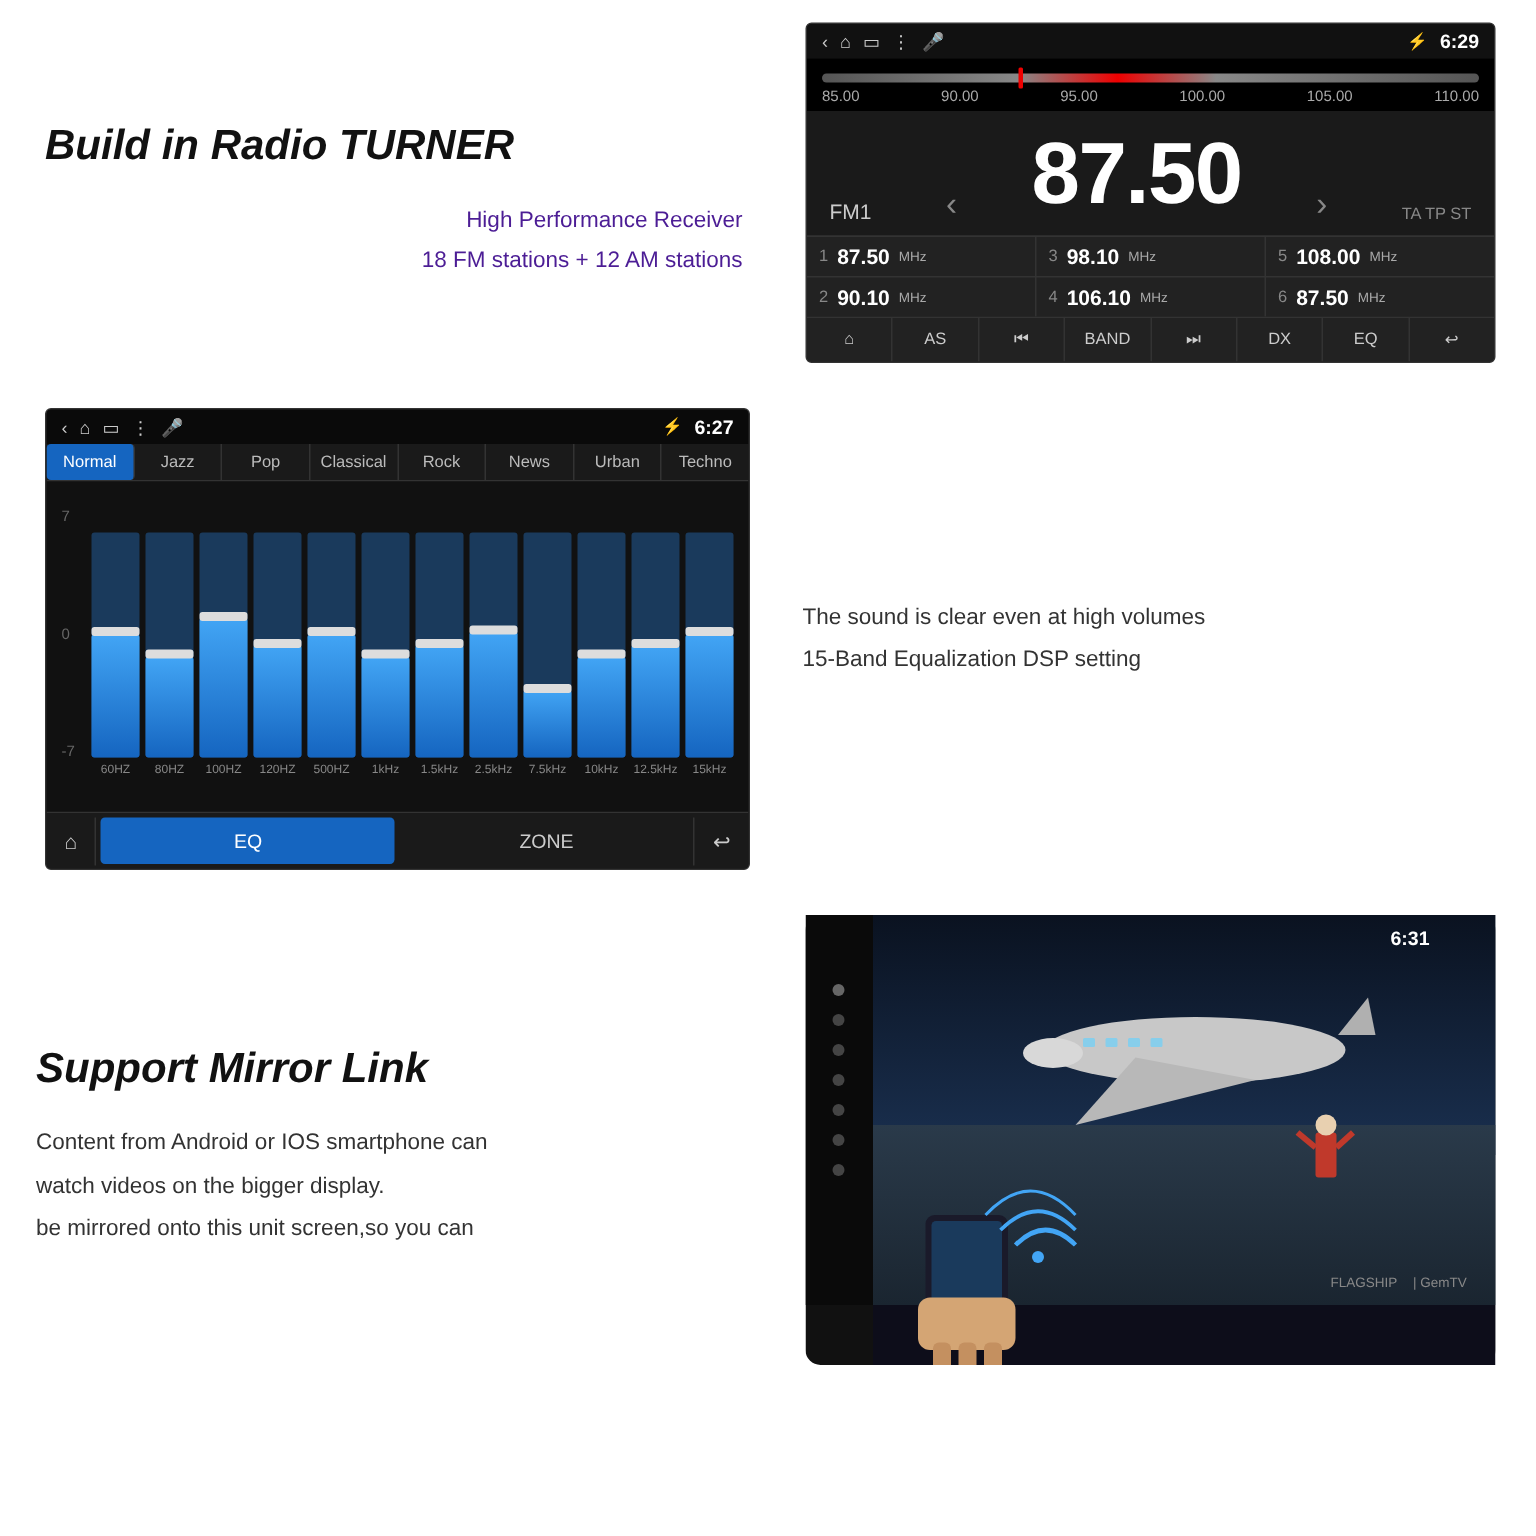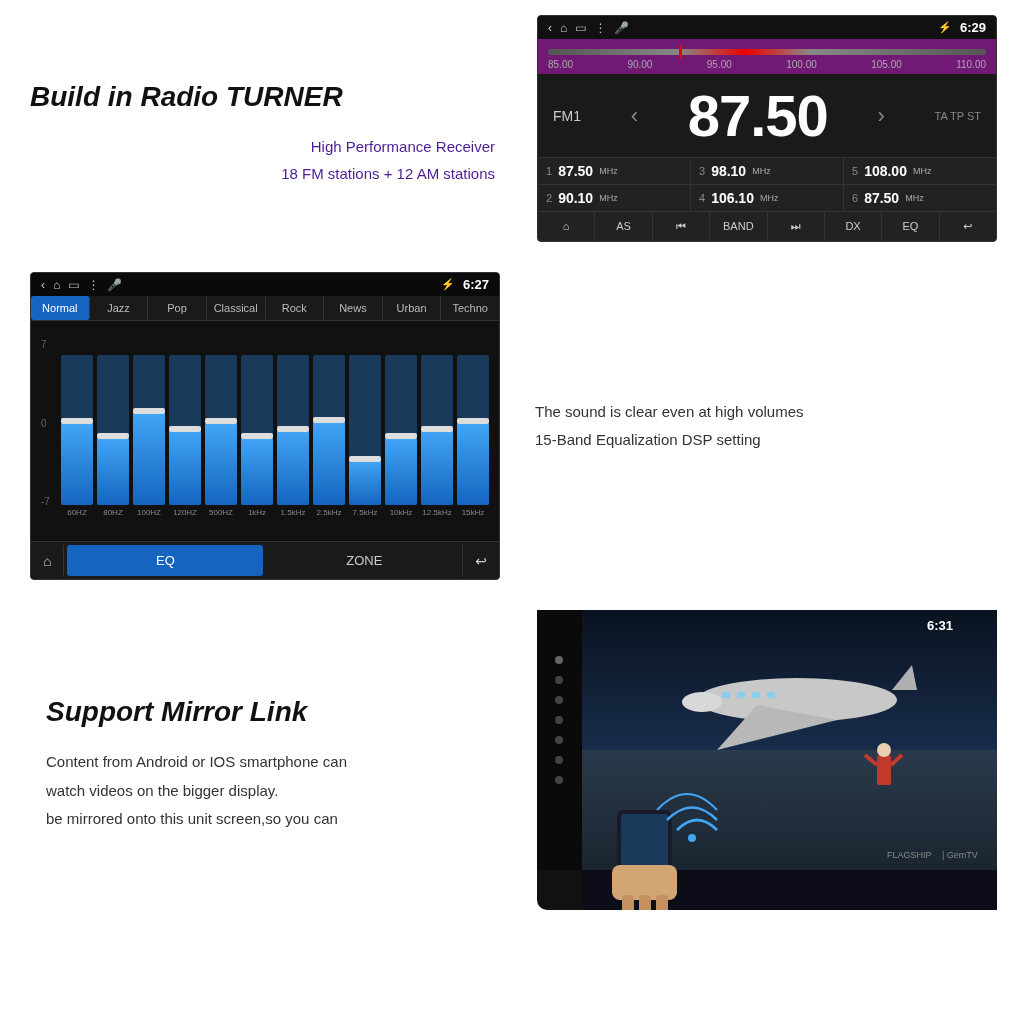--- a/index.html
+++ b/index.html
@@ -64,21 +64,21 @@
       padding: 4px 10px;
       font-size: 11px;
       color: #ccc;
       background: #111;
     }
     .status-icons { display: flex; gap: 8px; align-items: center; }
     .status-icons span { font-size: 12px; }
     .status-time { color: #fff; font-size: 13px; font-weight: bold; }
 
     .radio-freq-bar {
-      background: #701a75;
+      background: #000000;
       padding: 6px 10px 4px;
       position: relative;
     }
     .freq-track {
       height: 6px;
       background: linear-gradient(to right, #555 0%, #888 30%, #e00 45%, #888 60%, #555 100%);
       border-radius: 3px;
       position: relative;
       margin: 4px 0;
     }
@@ -94,21 +94,21 @@
     .freq-labels {
       display: flex;
       justify-content: space-between;
       font-size: 10px;
       color: #aaa;
       margin-top: 2px;
     }
 
     .radio-main {
       display: flex;
-      align-items: center;
+      align-items: flex-end;
       justify-content: space-between;
       padding: 8px 15px;
       background: #1a1a1a;
     }
     .radio-band { font-size: 14px; color: #ccc; }
     .radio-arrow { font-size: 22px; color: #888; cursor: pointer; }
     .radio-number { font-size: 58px; font-weight: bold; color: #fff; letter-spacing: -1px; }
     .radio-ta { font-size: 11px; color: #888; }
 
     .radio-presets {
@@ -313,21 +313,21 @@
       margin-bottom: 20px;
     }
     .sound-text p {
       font-size: 15px;
       color: #333;
       line-height: 1.9;
     }
 
     
     .mirror-text {
-      padding: 30px 20px 20px 46px;
+      padding: 30px 20px 20px 24px;
       display: flex;
       flex-direction: column;
       justify-content: center;
     }
     .mirror-text h2 {
       font-size: 28px;
       font-weight: 900;
       font-style: italic;
       color: #111;
       margin-bottom: 20px;

